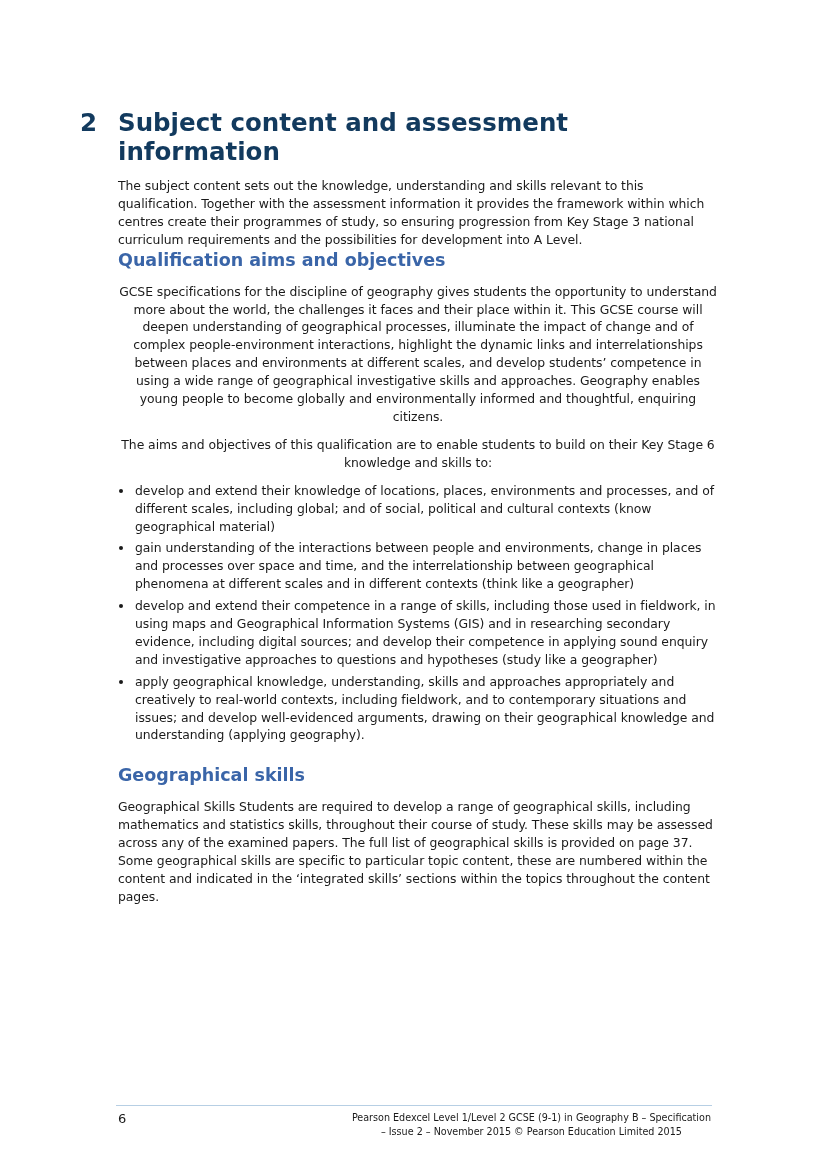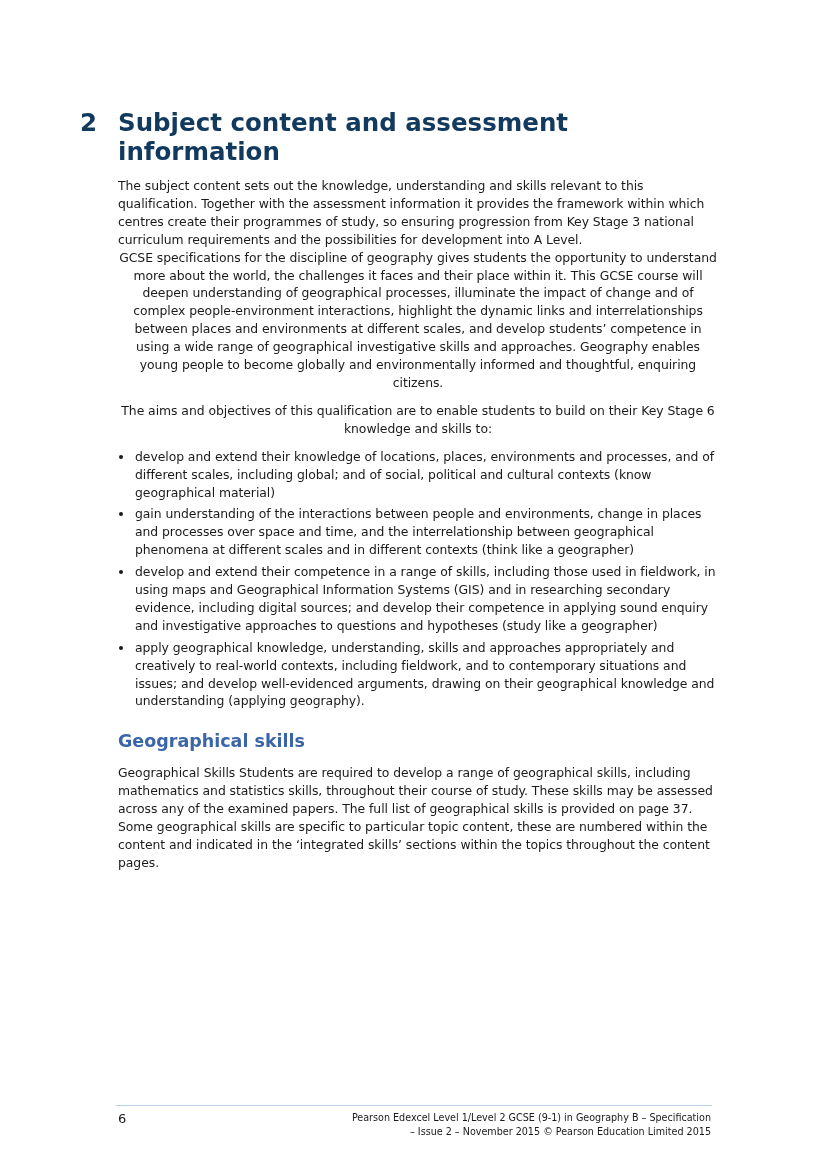--- a/index.html
+++ b/index.html
@@ -90,38 +90,39 @@
       left: 118px;
       top: 1111px;
       font-size: 13px;
       line-height: 16px;
       color: #1a1a1a;
     }
     .footer-info {
       position: absolute;
       right: 117px;
       top: 1111px;
-      text-align: right;
+      text-align: center;
       font-size: 9.6px;
       line-height: 14px;
       color: #1a1a1a;
     }
   </style>
 </head>
 <body>
 
 <h1 class="chapter-title">
   <span class="chapter-num">2</span>
   <span class="chapter-text">Subject content and assessment information</span>
 </h1>
 
 <div class="content">
   <p class="intro">The subject content sets out the knowledge, understanding and skills relevant to this qualification. Together with the assessment information it provides the framework within which centres create their programmes of study, so ensuring progression from Key Stage 3 national curriculum requirements and the possibilities for development into A Level.</p>
 
   <section>
+    <h2>Qualification aims and objectives</h2>
     <p class="para-gap">GCSE specifications for the discipline of geography gives students the opportunity to understand more about the world, the challenges it faces and their place within it. This GCSE course will deepen understanding of geographical processes, illuminate the impact of change and of complex people-environment interactions, highlight the dynamic links and interrelationships between places and environments at different scales, and develop students’ competence in using a wide range of geographical investigative skills and approaches. Geography enables young people to become globally and environmentally informed and thoughtful, enquiring citizens.</p>
     <p class="para-gap">The aims and objectives of this qualification are to enable students to build on their Key Stage 6 knowledge and skills to:</p>
     <ul class="bullets">
       <li>
         <span class="bullet-dot"></span>
         <span>develop and extend their knowledge of locations, places, environments and processes, and of different scales, including global; and of social, political and cultural contexts (know geographical material)</span>
       </li>
       <li>
         <span class="bullet-dot"></span>
         <span>gain understanding of the interactions between people and environments, change in places and processes over space and time, and the interrelationship between geographical phenomena at different scales and in different contexts (think like a geographer)</span>

